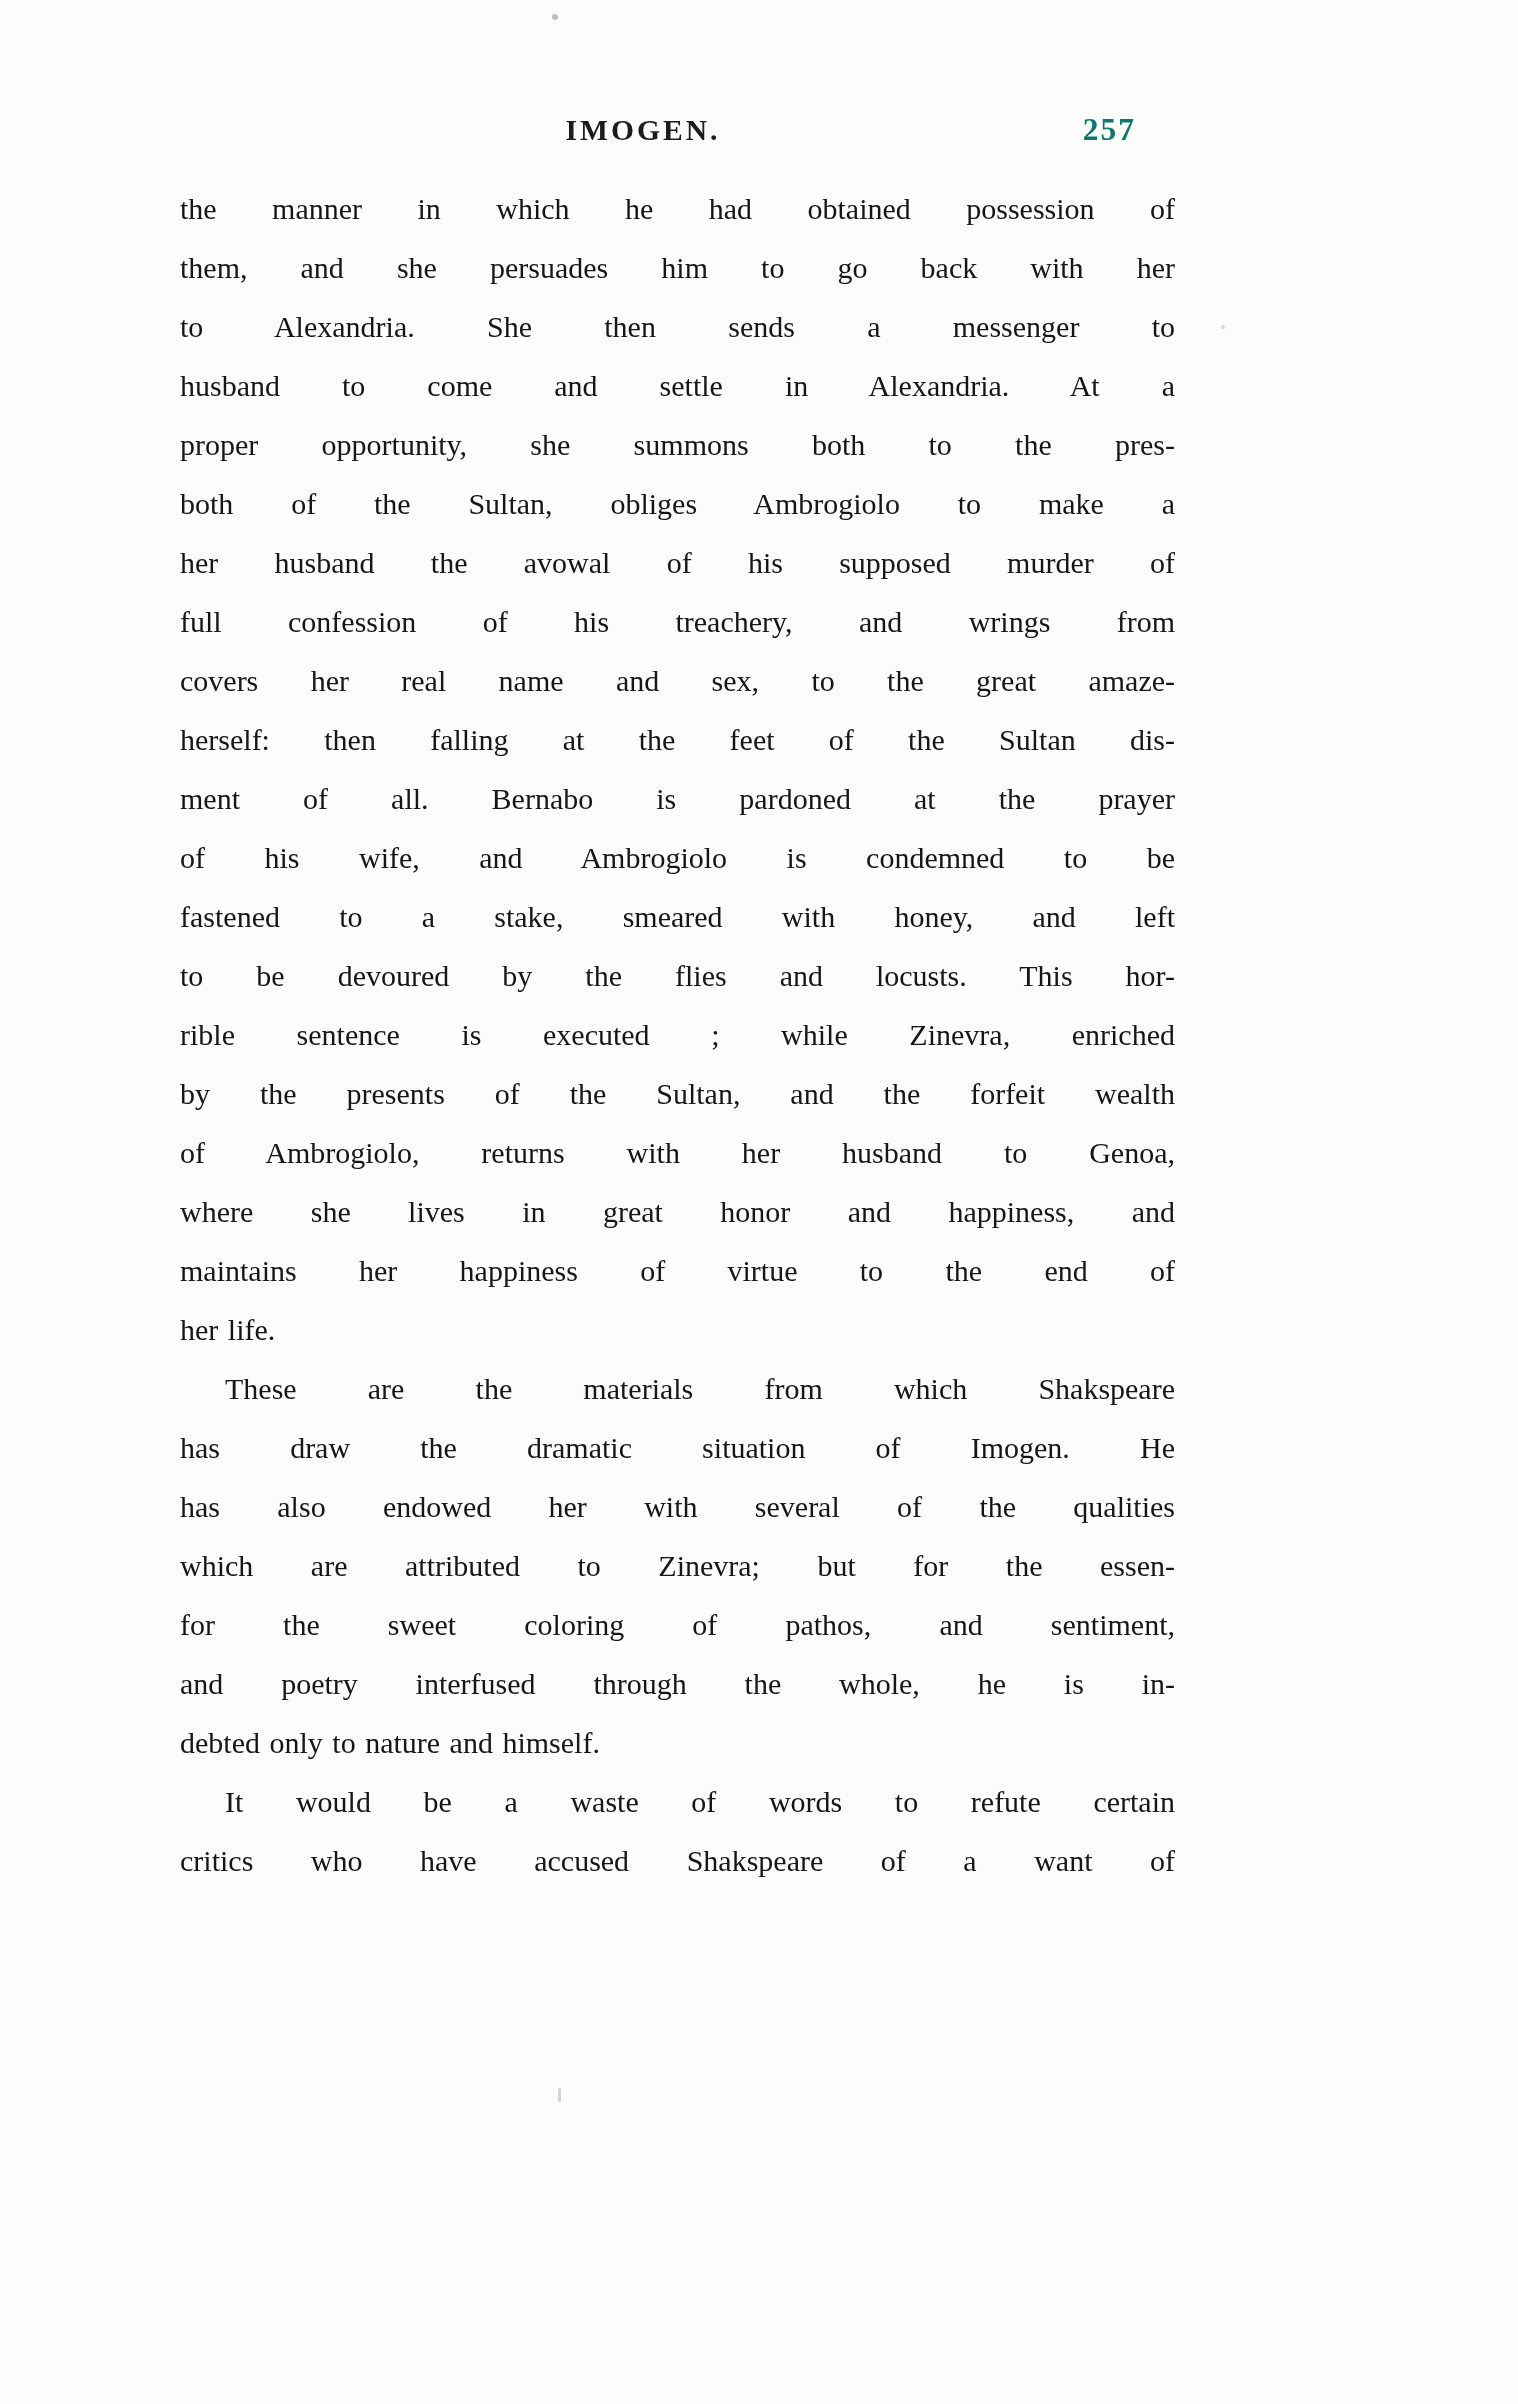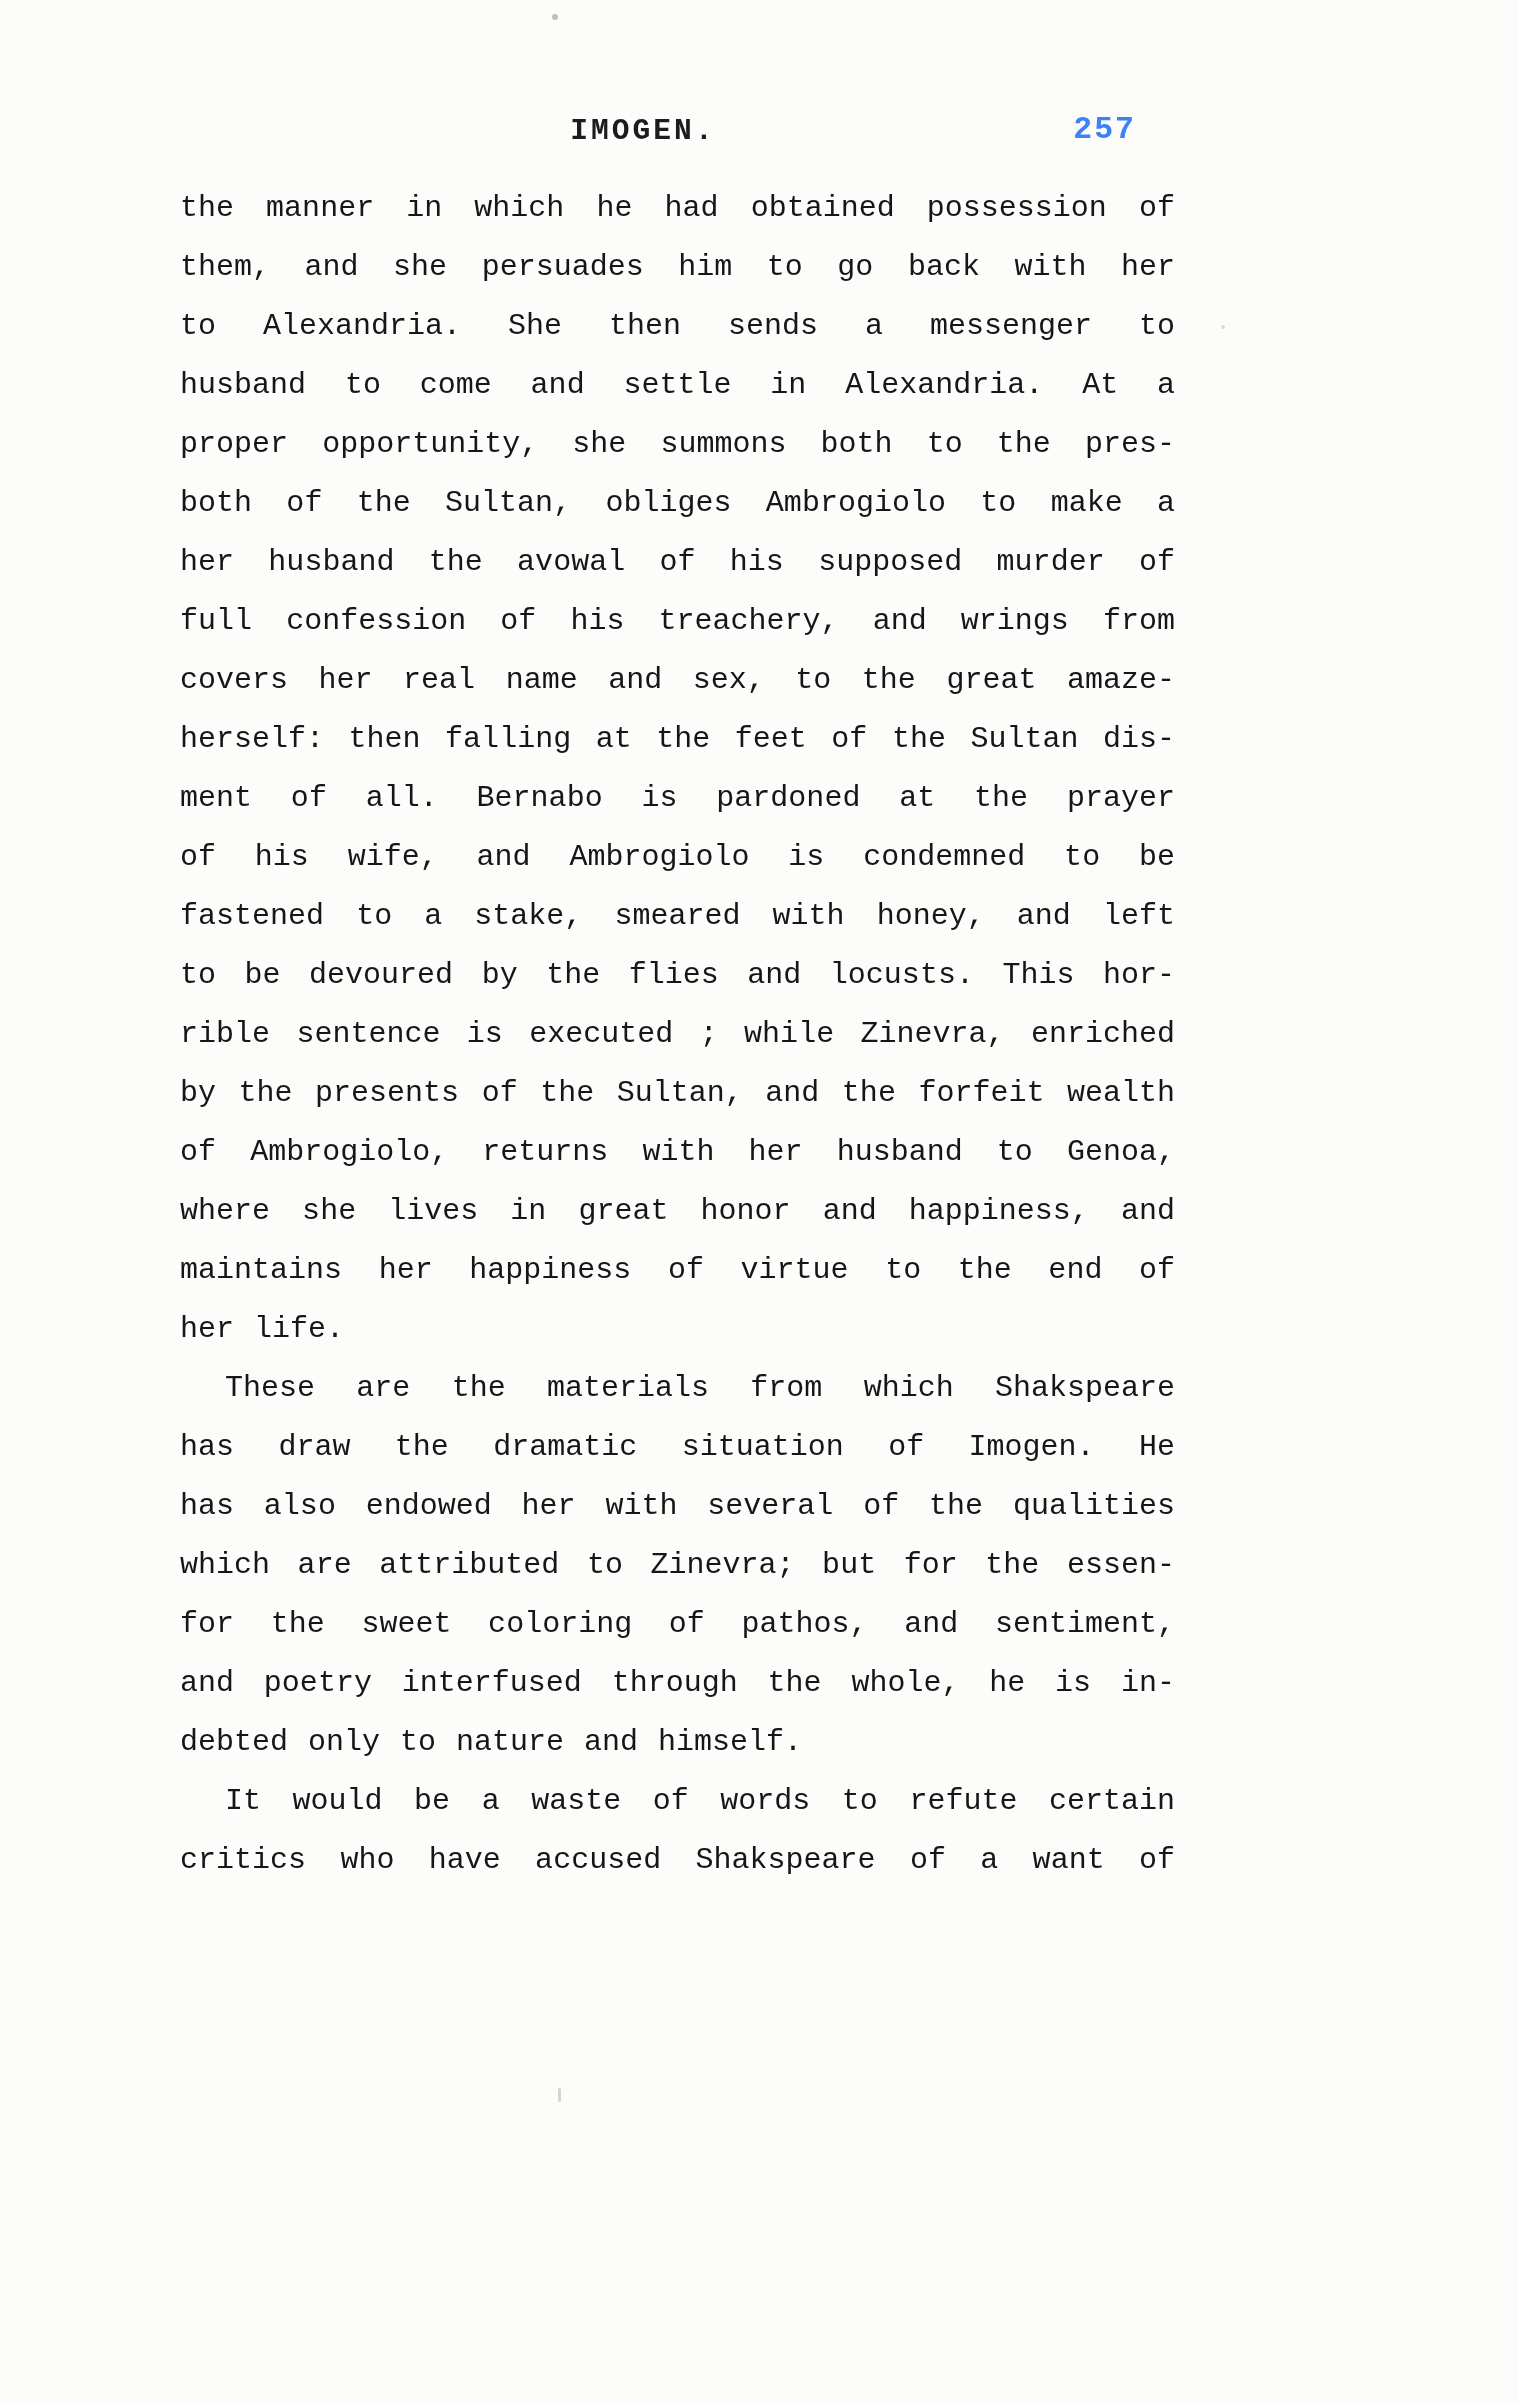--- a/index.html
+++ b/index.html
@@ -6,21 +6,21 @@
     margin: 0;
     padding: 0;
     background: #e9e9e7;
   }
   .page {
     position: relative;
     width: 1518px;
     height: 2405px;
     margin: 0 auto;
     background: #fcfcfa;
-    font-family: Liberation Mono, monospace;
+    font-family: Liberation Serif, serif;
     color: #161616;
     overflow: hidden;
   }
   .header {
     position: absolute;
     left: 180px;
     top: 114px;
     width: 995px;
     height: 43px;
   }
@@ -34,21 +34,21 @@
     font-weight: 700;
     color: #1c1c1c;
   }
   .page-number {
     position: absolute;
     right: 39px;
     top: -2px;
     font-size: 31.5px;
     font-weight: 700;
     letter-spacing: 2px;
-    color: #3b82f6;
+    color: #0f766e;
   }
   .text-block {
     position: absolute;
     left: 180px;
     top: 179px;
     width: 995px;
     font-size: 30px;
     line-height: 59px;
     word-spacing: 2px;
   }

